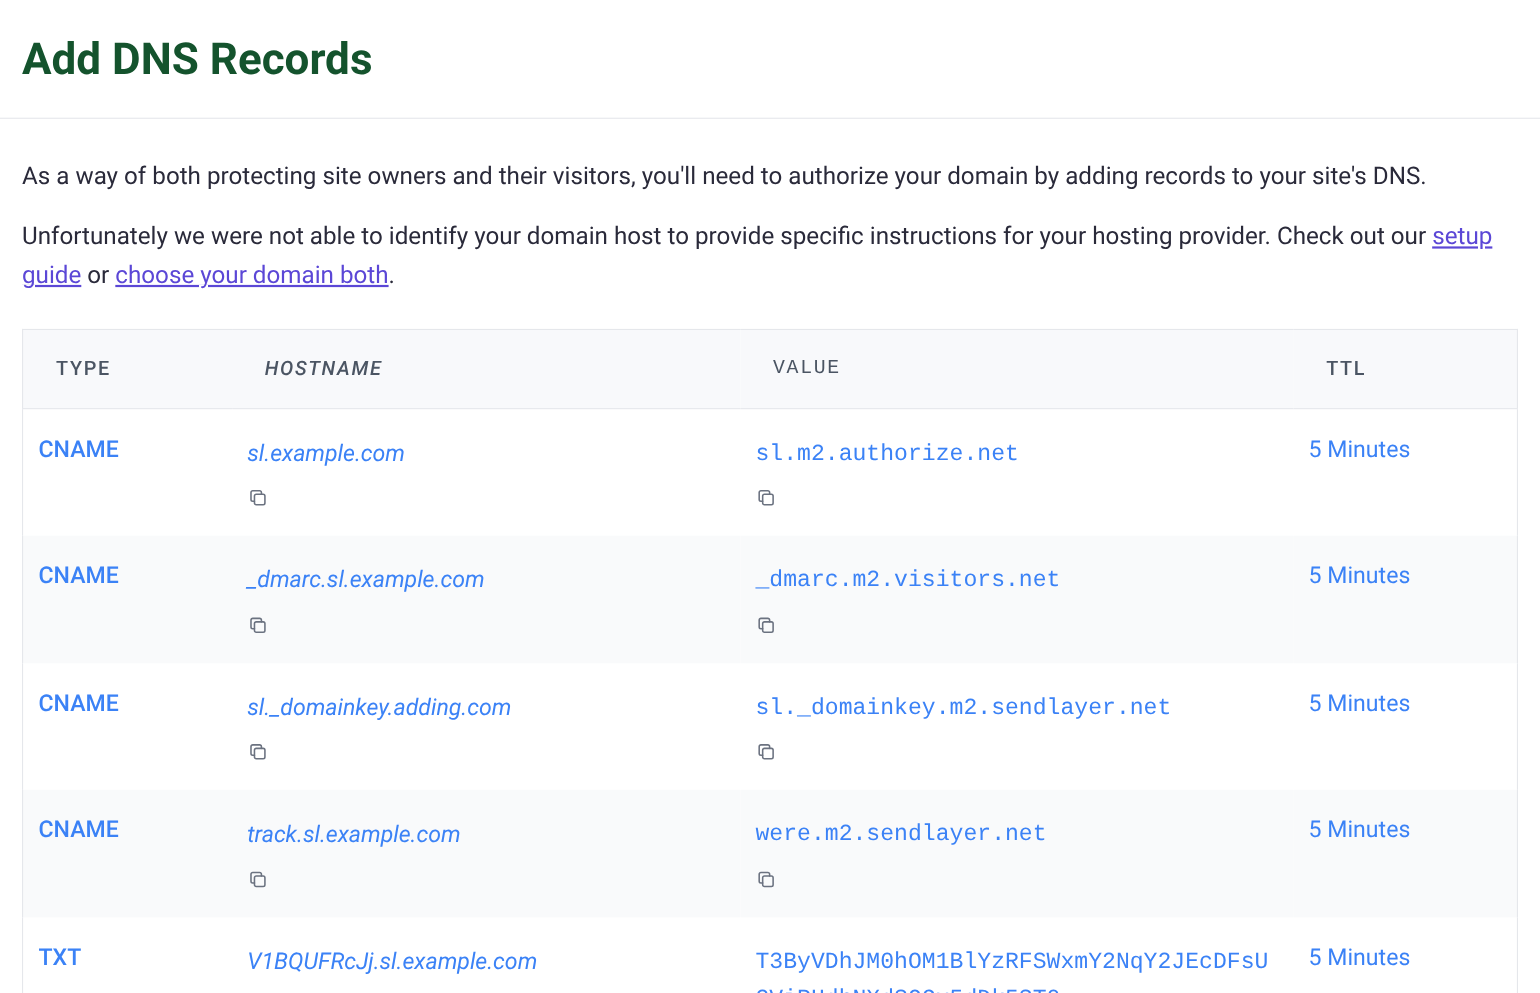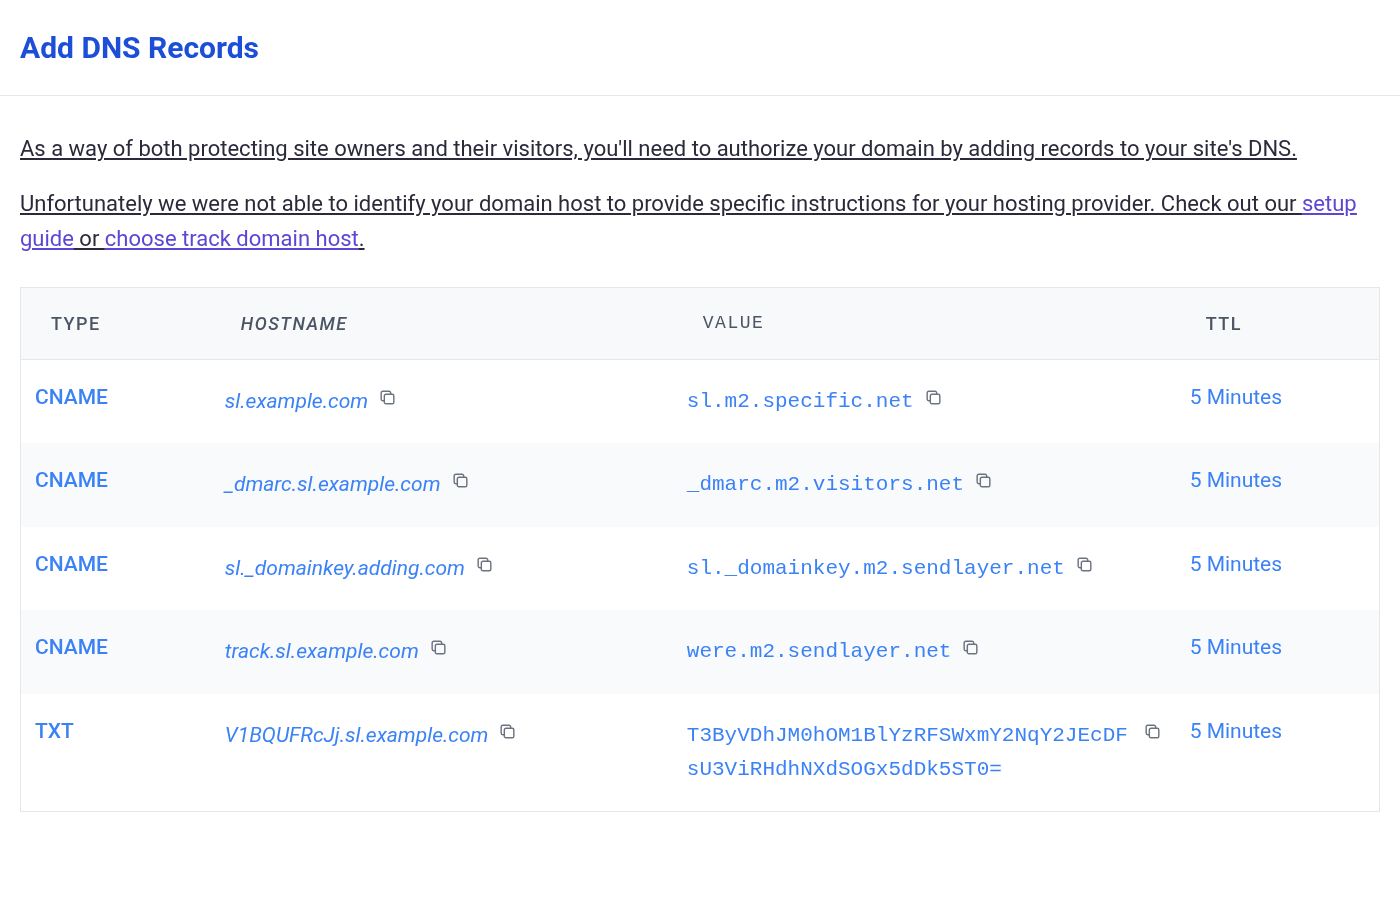--- a/index.html
+++ b/index.html
@@ -7,36 +7,35 @@
       padding: 0;
       box-sizing: border-box;
     }
     body {
       font-family: -apple-system, BlinkMacSystemFont, "Segoe UI", Roboto, Helvetica, Arial, sans-serif;
       color: #1a1a2e;
       background: #ffffff;
       padding: 30px 20px;
     }
     .page-title {
-      font-size: 30px;
+      font-size: 40px;
       font-weight: 700;
-      color: #1d4ed8;
+      color: #14532d;
       margin-bottom: 30px;
     }
     .divider {
       border: none;
       border-top: 1px solid #e5e7eb;
       margin: 0 -20px 35px -20px;
     }
     .intro-text {
       font-size: 22px;
       line-height: 1.6;
       color: #2a2a3a;
       margin-bottom: 20px;
-      text-decoration: underline;
     }
     .intro-text a {
       color: #5b47d6;
       text-decoration: underline;
     }
     .dns-table {
       width: 100%;
       border: 1px solid #e5e7eb;
       border-collapse: collapse;
       margin-top: 30px;
@@ -74,20 +73,21 @@
       width: 37%;
       font-family: Liberation Mono, monospace;
     }
     .col-ttl {
       width: 15%;
     }
     .cell-content {
       display: flex;
       align-items: flex-start;
       gap: 10px;
+      flex-direction: column;
     }
     .cell-text {
       word-break: break-all;
       line-height: 1.6;
     }
     .copy-icon {
       display: inline-flex;
       flex-shrink: 0;
       color: #6b7280;
       cursor: pointer;
@@ -101,21 +101,21 @@
 </head>
 <body>
 
 <h1 class="page-title">Add DNS Records</h1>
 
 <hr class="divider">
 
 <p class="intro-text">As a way of both protecting site owners and their visitors, you'll need to authorize your domain by adding records to your site's DNS.</p>
 
 <p class="intro-text">
-  <span>Unfortunately we were not able to identify your domain host to provide specific instructions for your hosting provider. Check out our </span><a href="#">setup guide</a><span> or </span><a href="#">choose track domain host</a><span>.</span>
+  <span>Unfortunately we were not able to identify your domain host to provide specific instructions for your hosting provider. Check out our </span><a href="#">setup guide</a><span> or </span><a href="#">choose your domain both</a><span>.</span>
 </p>
 
 <table class="dns-table">
   <thead>
     <tr>
       <th class="col-type">TYPE</th>
       <th class="col-hostname">HOSTNAME</th>
       <th class="col-value">VALUE</th>
       <th class="col-ttl">TTL</th>
     </tr>
@@ -129,21 +129,21 @@
             <span class="copy-icon">
               <svg viewBox="0 0 24 24" fill="none" stroke="currentColor" stroke-width="1.8" stroke-linecap="round" stroke-linejoin="round">
                 <rect x="8" y="8" width="12" height="12" rx="2"></rect>
                 <path d="M16 8V6a2 2 0 0 0-2-2H6a2 2 0 0 0-2 2v8a2 2 0 0 0 2 2h2"></path>
               </svg>
             </span>
           </div>
         </td>
         <td class="col-value">
           <div class="cell-content">
-            <span class="cell-text">sl.m2.specific.net</span>
+            <span class="cell-text">sl.m2.authorize.net</span>
             <span class="copy-icon">
               <svg viewBox="0 0 24 24" fill="none" stroke="currentColor" stroke-width="1.8" stroke-linecap="round" stroke-linejoin="round">
                 <rect x="8" y="8" width="12" height="12" rx="2"></rect>
                 <path d="M16 8V6a2 2 0 0 0-2-2H6a2 2 0 0 0-2 2v8a2 2 0 0 0 2 2h2"></path>
               </svg>
             </span>
           </div>
         </td>
         <td class="col-ttl">5 Minutes</td>
       </tr>

